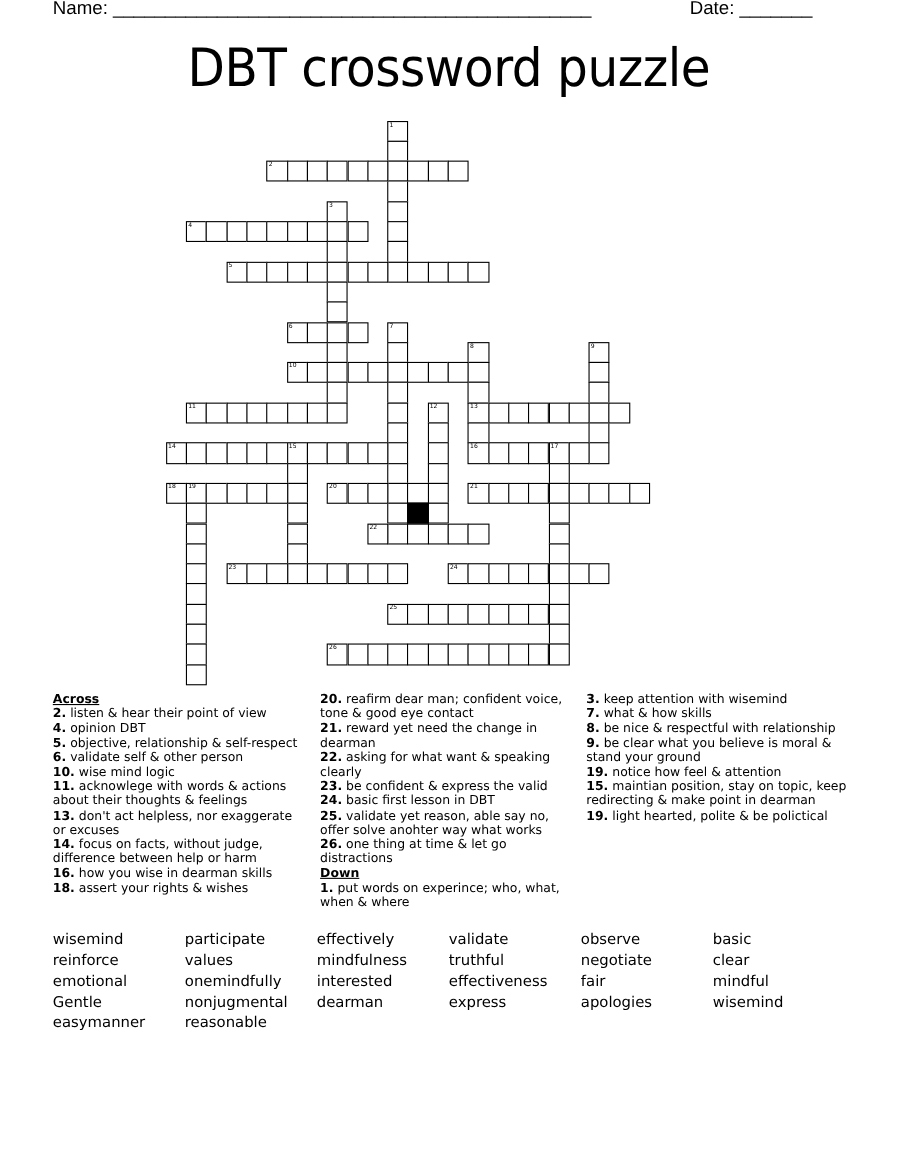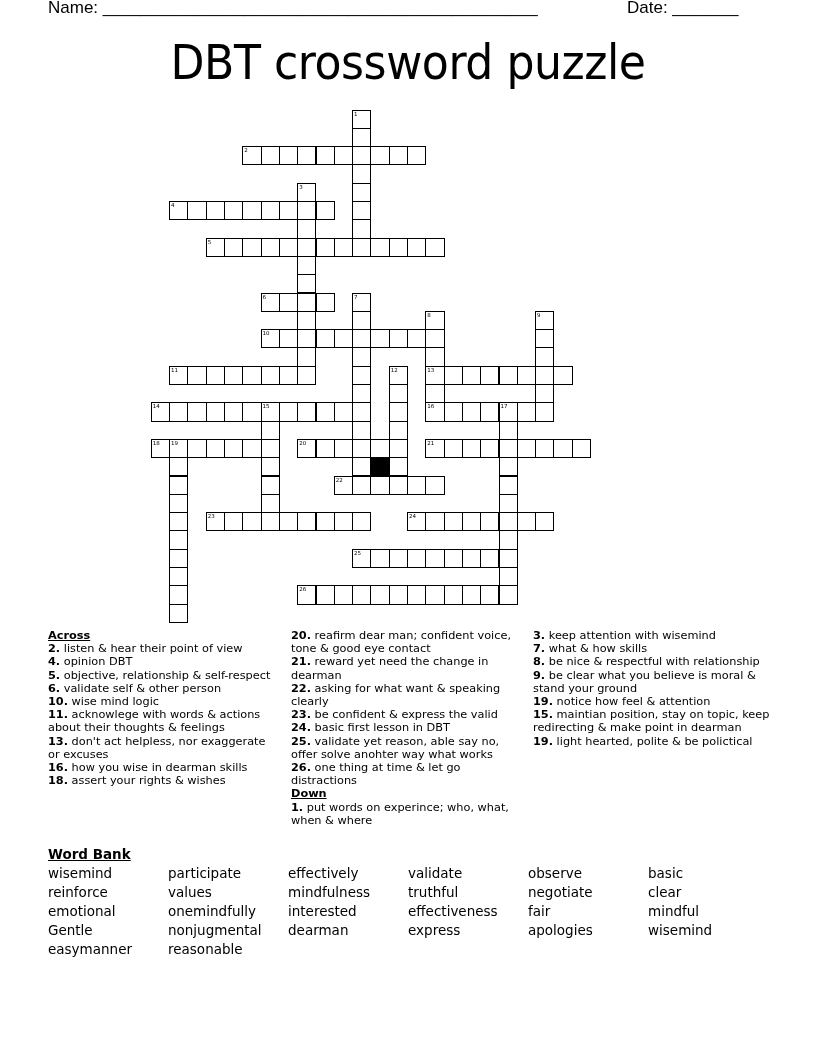--- a/index.html
+++ b/index.html
@@ -284,20 +284,21 @@
 
 <div class="clues col1">
   <div class="head">Across</div>
   <div class="clue"><b>2.</b> <span>listen &amp; hear their point of view</span></div>
   <div class="clue"><b>4.</b> <span>opinion DBT</span></div>
   <div class="clue"><b>5.</b> <span>objective, relationship &amp; self-respect</span></div>
   <div class="clue"><b>6.</b> <span>validate self &amp; other person</span></div>
   <div class="clue"><b>10.</b> <span>wise mind logic</span></div>
   <div class="clue"><b>11.</b> <span>acknowlege with words &amp; actions about their thoughts &amp; feelings</span></div>
   <div class="clue"><b>13.</b> <span>don't act helpless, nor exaggerate or excuses</span></div>
+  <div class="clue"><b>14.</b> <span>focus on facts, without judge, difference between help or harm</span></div>
   <div class="clue"><b>16.</b> <span>how you wise in dearman skills</span></div>
   <div class="clue"><b>18.</b> <span>assert your rights &amp; wishes</span></div>
 </div>
 
 <div class="clues col2">
   <div class="clue"><b>20.</b> <span>reafirm dear man; confident voice, tone &amp; good eye contact</span></div>
   <div class="clue"><b>21.</b> <span>reward yet need the change in dearman</span></div>
   <div class="clue"><b>22.</b> <span>asking for what want &amp; speaking clearly</span></div>
   <div class="clue"><b>23.</b> <span>be confident &amp; express the valid</span></div>
   <div class="clue"><b>24.</b> <span>basic first lesson in DBT</span></div>
@@ -311,21 +312,20 @@
   <div class="clue"><b>3.</b> <span>keep attention with wisemind</span></div>
   <div class="clue"><b>7.</b> <span>what &amp; how skills</span></div>
   <div class="clue"><b>8.</b> <span>be nice &amp; respectful with relationship</span></div>
   <div class="clue"><b>9.</b> <span>be clear what you believe is moral &amp; stand your ground</span></div>
   <div class="clue"><b>19.</b> <span>notice how feel &amp; attention</span></div>
   <div class="clue"><b>15.</b> <span>maintian position, stay on topic, keep redirecting &amp; make point in dearman</span></div>
   <div class="clue"><b>19.</b> <span>light hearted, polite &amp; be polictical</span></div>
 </div>
 
 <div class="wb">
-  <div class="wb-title">Word Bank</div>
   <div class="wb-grid" id="wb-grid">
       <div>wisemind</div>
       <div>participate</div>
       <div>effectively</div>
       <div>validate</div>
       <div>observe</div>
       <div>basic</div>
       <div>reinforce</div>
       <div>values</div>
       <div>mindfulness</div>

